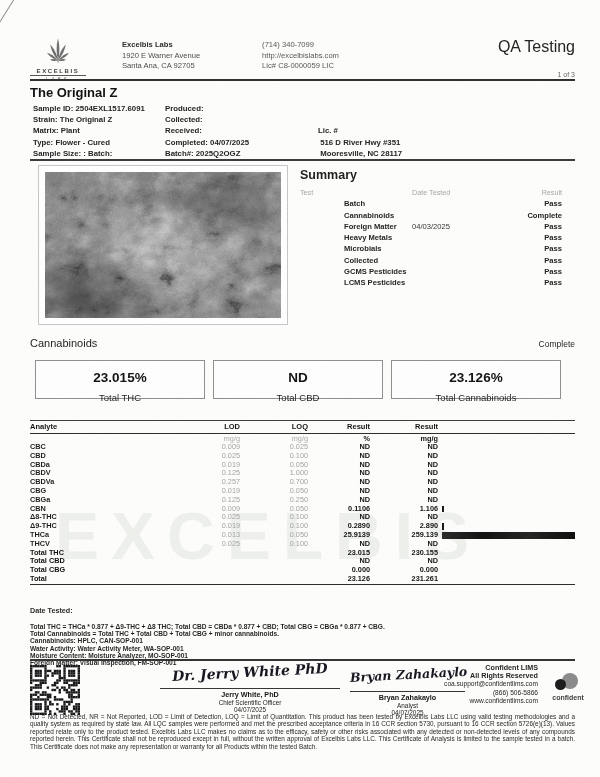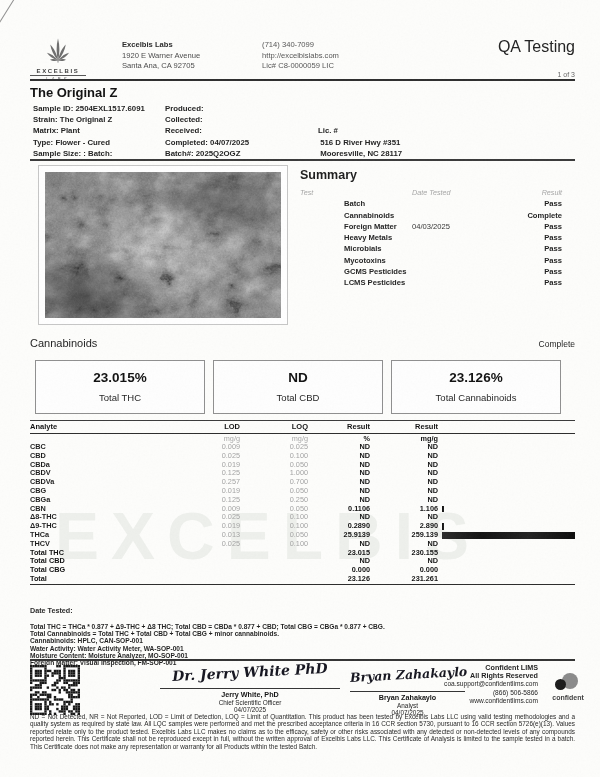--- a/index.html
+++ b/index.html
@@ -38,31 +38,31 @@
   .photo-inner{width:100%;height:100%;position:relative;overflow:hidden;background:#8c8c8c;}
   .photo-inner svg{position:absolute;left:0;top:0;}
   .photo-vignette{position:absolute;inset:0;background:
     radial-gradient(ellipse 60% 55% at 18% 85%, rgba(0,0,0,.42), rgba(0,0,0,0) 60%),
     radial-gradient(ellipse 45% 45% at 75% 20%, rgba(0,0,0,.30), rgba(0,0,0,0) 65%),
     radial-gradient(ellipse 50% 50% at 50% 55%, rgba(255,255,255,.12), rgba(0,0,0,.18) 80%);}
   
   .summary{left:300px;top:168px;width:262px;}
   .summary-title{font-size:12.5px;font-weight:bold;color:#1e1e1e;margin-bottom:5px;}
   .sum-row{display:grid;grid-template-columns:112px 90px 60px;font-size:7.6px;line-height:11.3px;}
-  .sum-head{color:#a6a6a6;font-size:7.2px;font-style:italic;}
+  .sum-head{color:#a6a6a6;font-size:7.2px;}
   .sum-test{font-weight:600;color:#242424;padding-left:44px;}
   .sum-date{color:#333;}
   .sum-res{text-align:right;font-weight:600;color:#1d1d1d;}
   
   .cann-head{left:30px;top:337px;right:25px;display:flex;justify-content:space-between;align-items:baseline;}
   .cann-title{font-size:11px;color:#1d1d1d;}
   .cann-status{font-size:8.5px;color:#1d1d1d;}
   
   .boxes{left:35px;top:360px;display:flex;gap:8px;}
-  .hl-box{width:170px;height:54px;border:1px solid #8f8f8f;background:#fefefe;text-align:center;box-sizing:border-box;padding-top:9px;}
+  .hl-box{width:170px;height:39px;border:1px solid #8f8f8f;background:#fefefe;text-align:center;box-sizing:border-box;padding-top:9px;}
   .hl-val{font-size:13.5px;font-weight:bold;color:#111;}
   .hl-lbl{font-size:9.5px;color:#1f1f1f;margin-top:7px;}
   
   .watermark{left:55px;top:498px;font-size:66px;font-weight:bold;letter-spacing:12px;color:rgba(135,148,135,.12);z-index:0;}
   
   .atable{left:30px;top:420px;width:545px;z-index:1;}
   .arow{display:grid;grid-template-columns:150px 60px 68px 62px 68px 1fr;font-size:7.3px;line-height:8.8px;align-items:center;}
   .ahead{font-weight:bold;font-size:7.5px;line-height:12px;border-top:1.5px solid #3a3a3a;border-bottom:1.1px solid #2c2c2c;color:#111;}
   .aunits{line-height:9px;}
   .a-name{color:#1c1c1c;font-weight:600;}
@@ -224,21 +224,21 @@
           <span class="sum-test">Heavy Metals</span>
           <span class="sum-date"></span>
           <span class="sum-res">Pass</span>
         </div>
         <div class="sum-row">
           <span class="sum-test">Microbials</span>
           <span class="sum-date"></span>
           <span class="sum-res">Pass</span>
         </div>
         <div class="sum-row">
-          <span class="sum-test">Mycotoxins</span>
+          <span class="sum-test">Collected</span>
           <span class="sum-date"></span>
           <span class="sum-res">Pass</span>
         </div>
         <div class="sum-row">
           <span class="sum-test">GCMS Pesticides</span>
           <span class="sum-date"></span>
           <span class="sum-res">Pass</span>
         </div>
         <div class="sum-row">
           <span class="sum-test">LCMS Pesticides</span>

